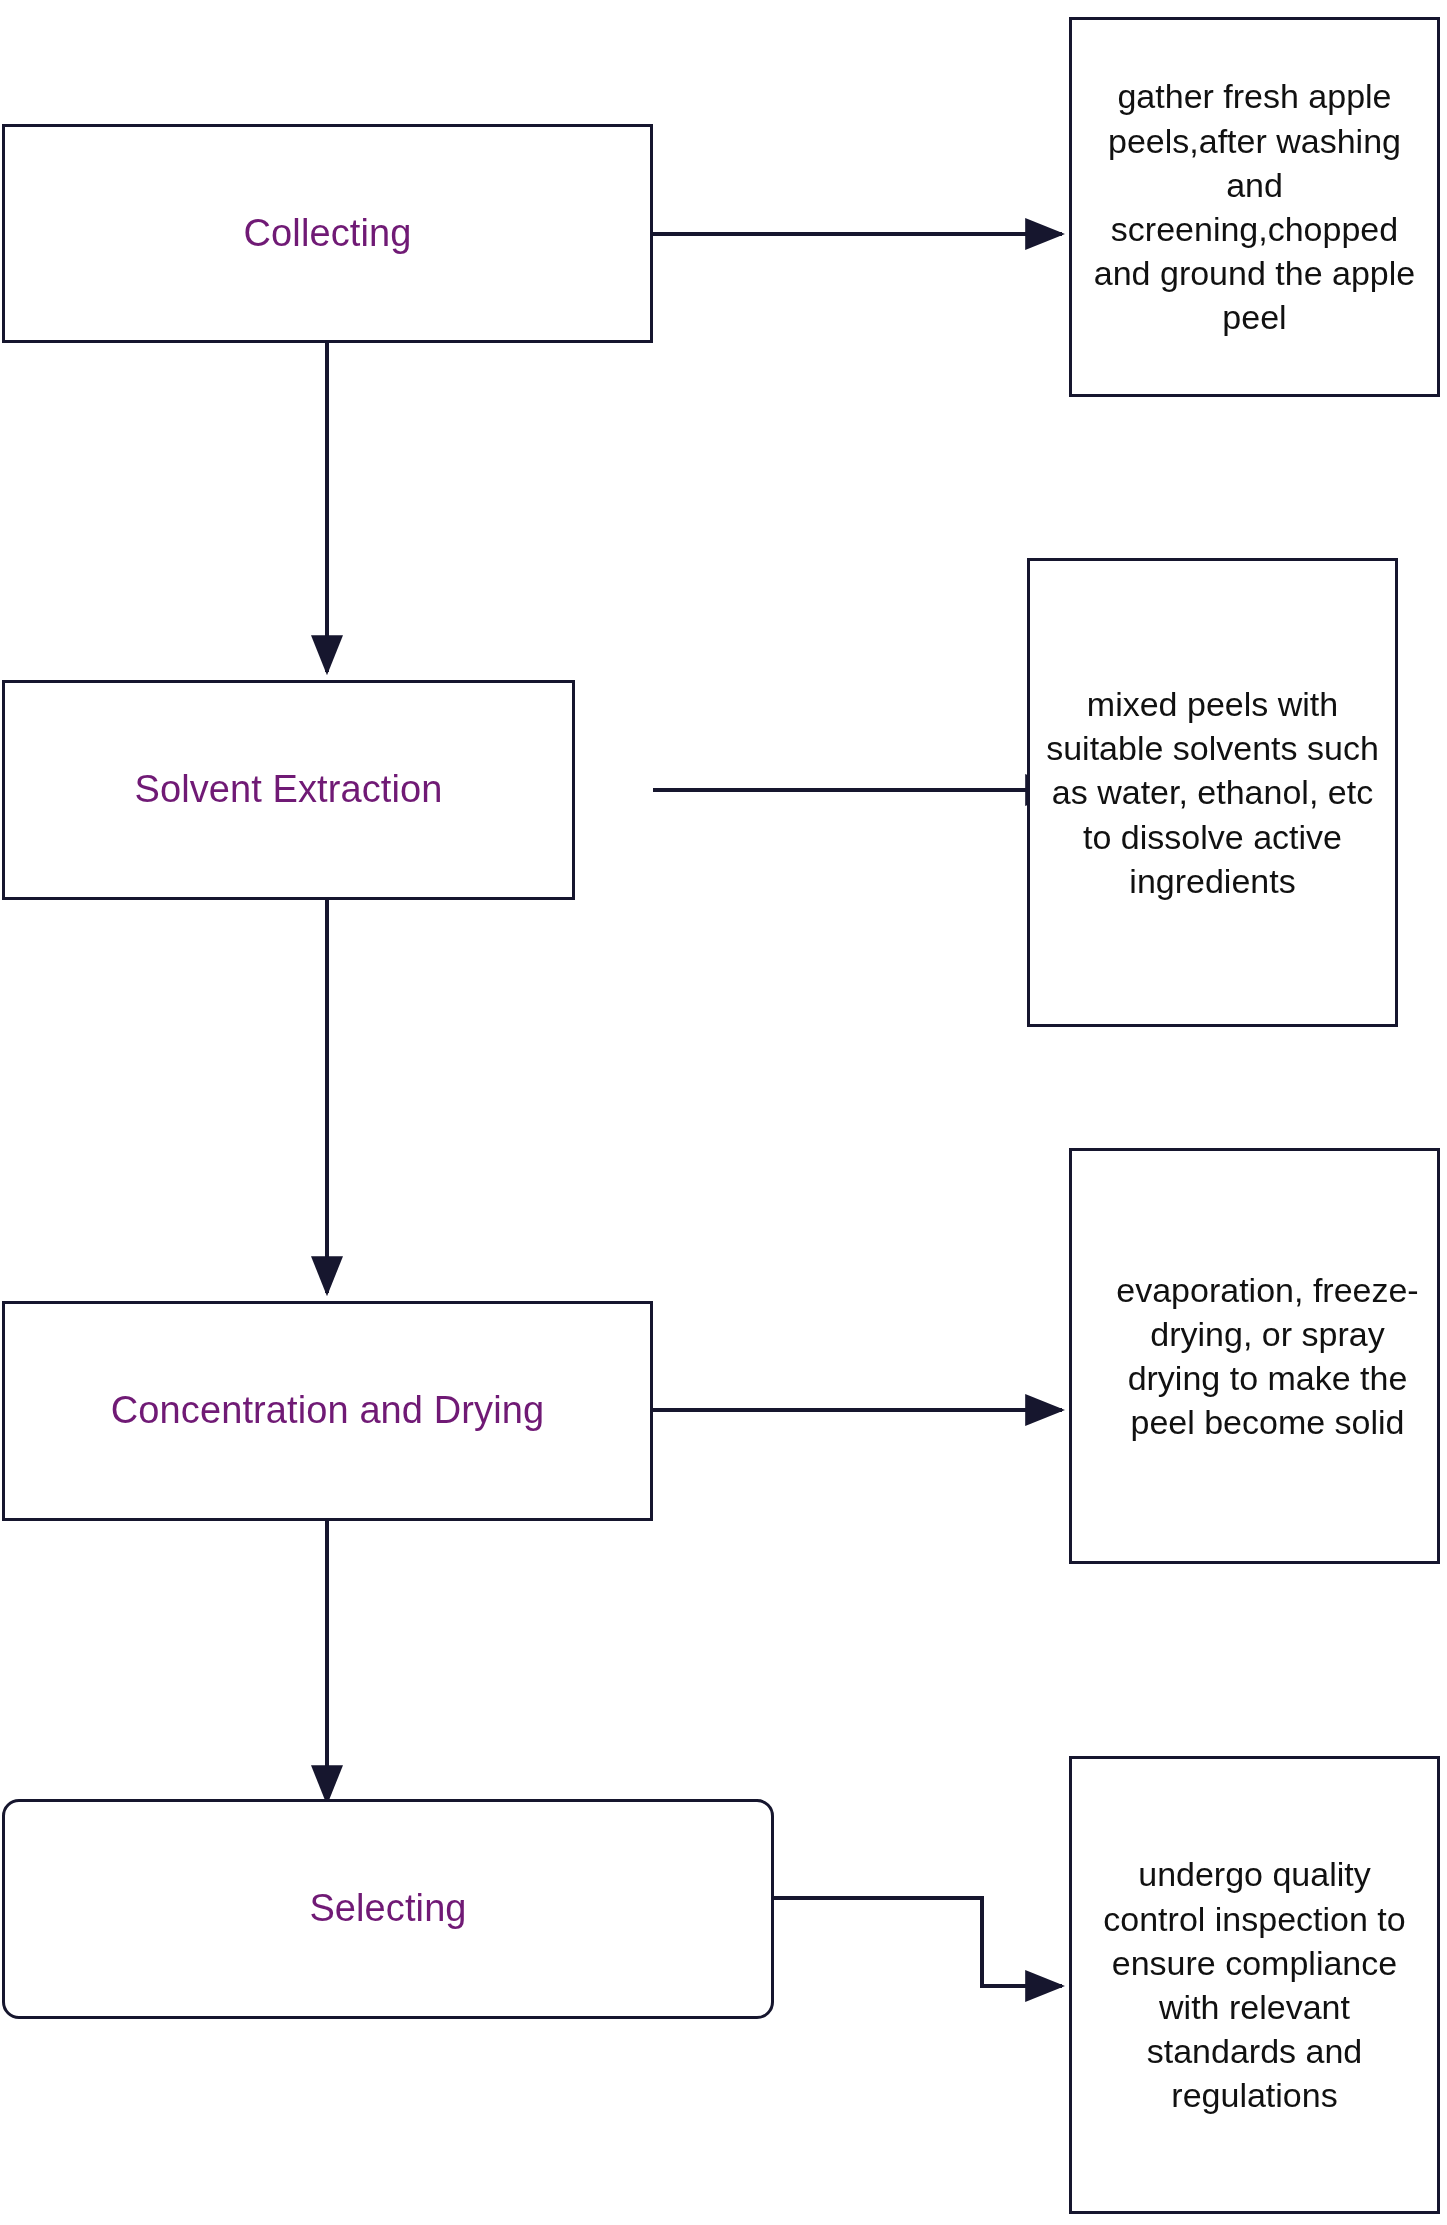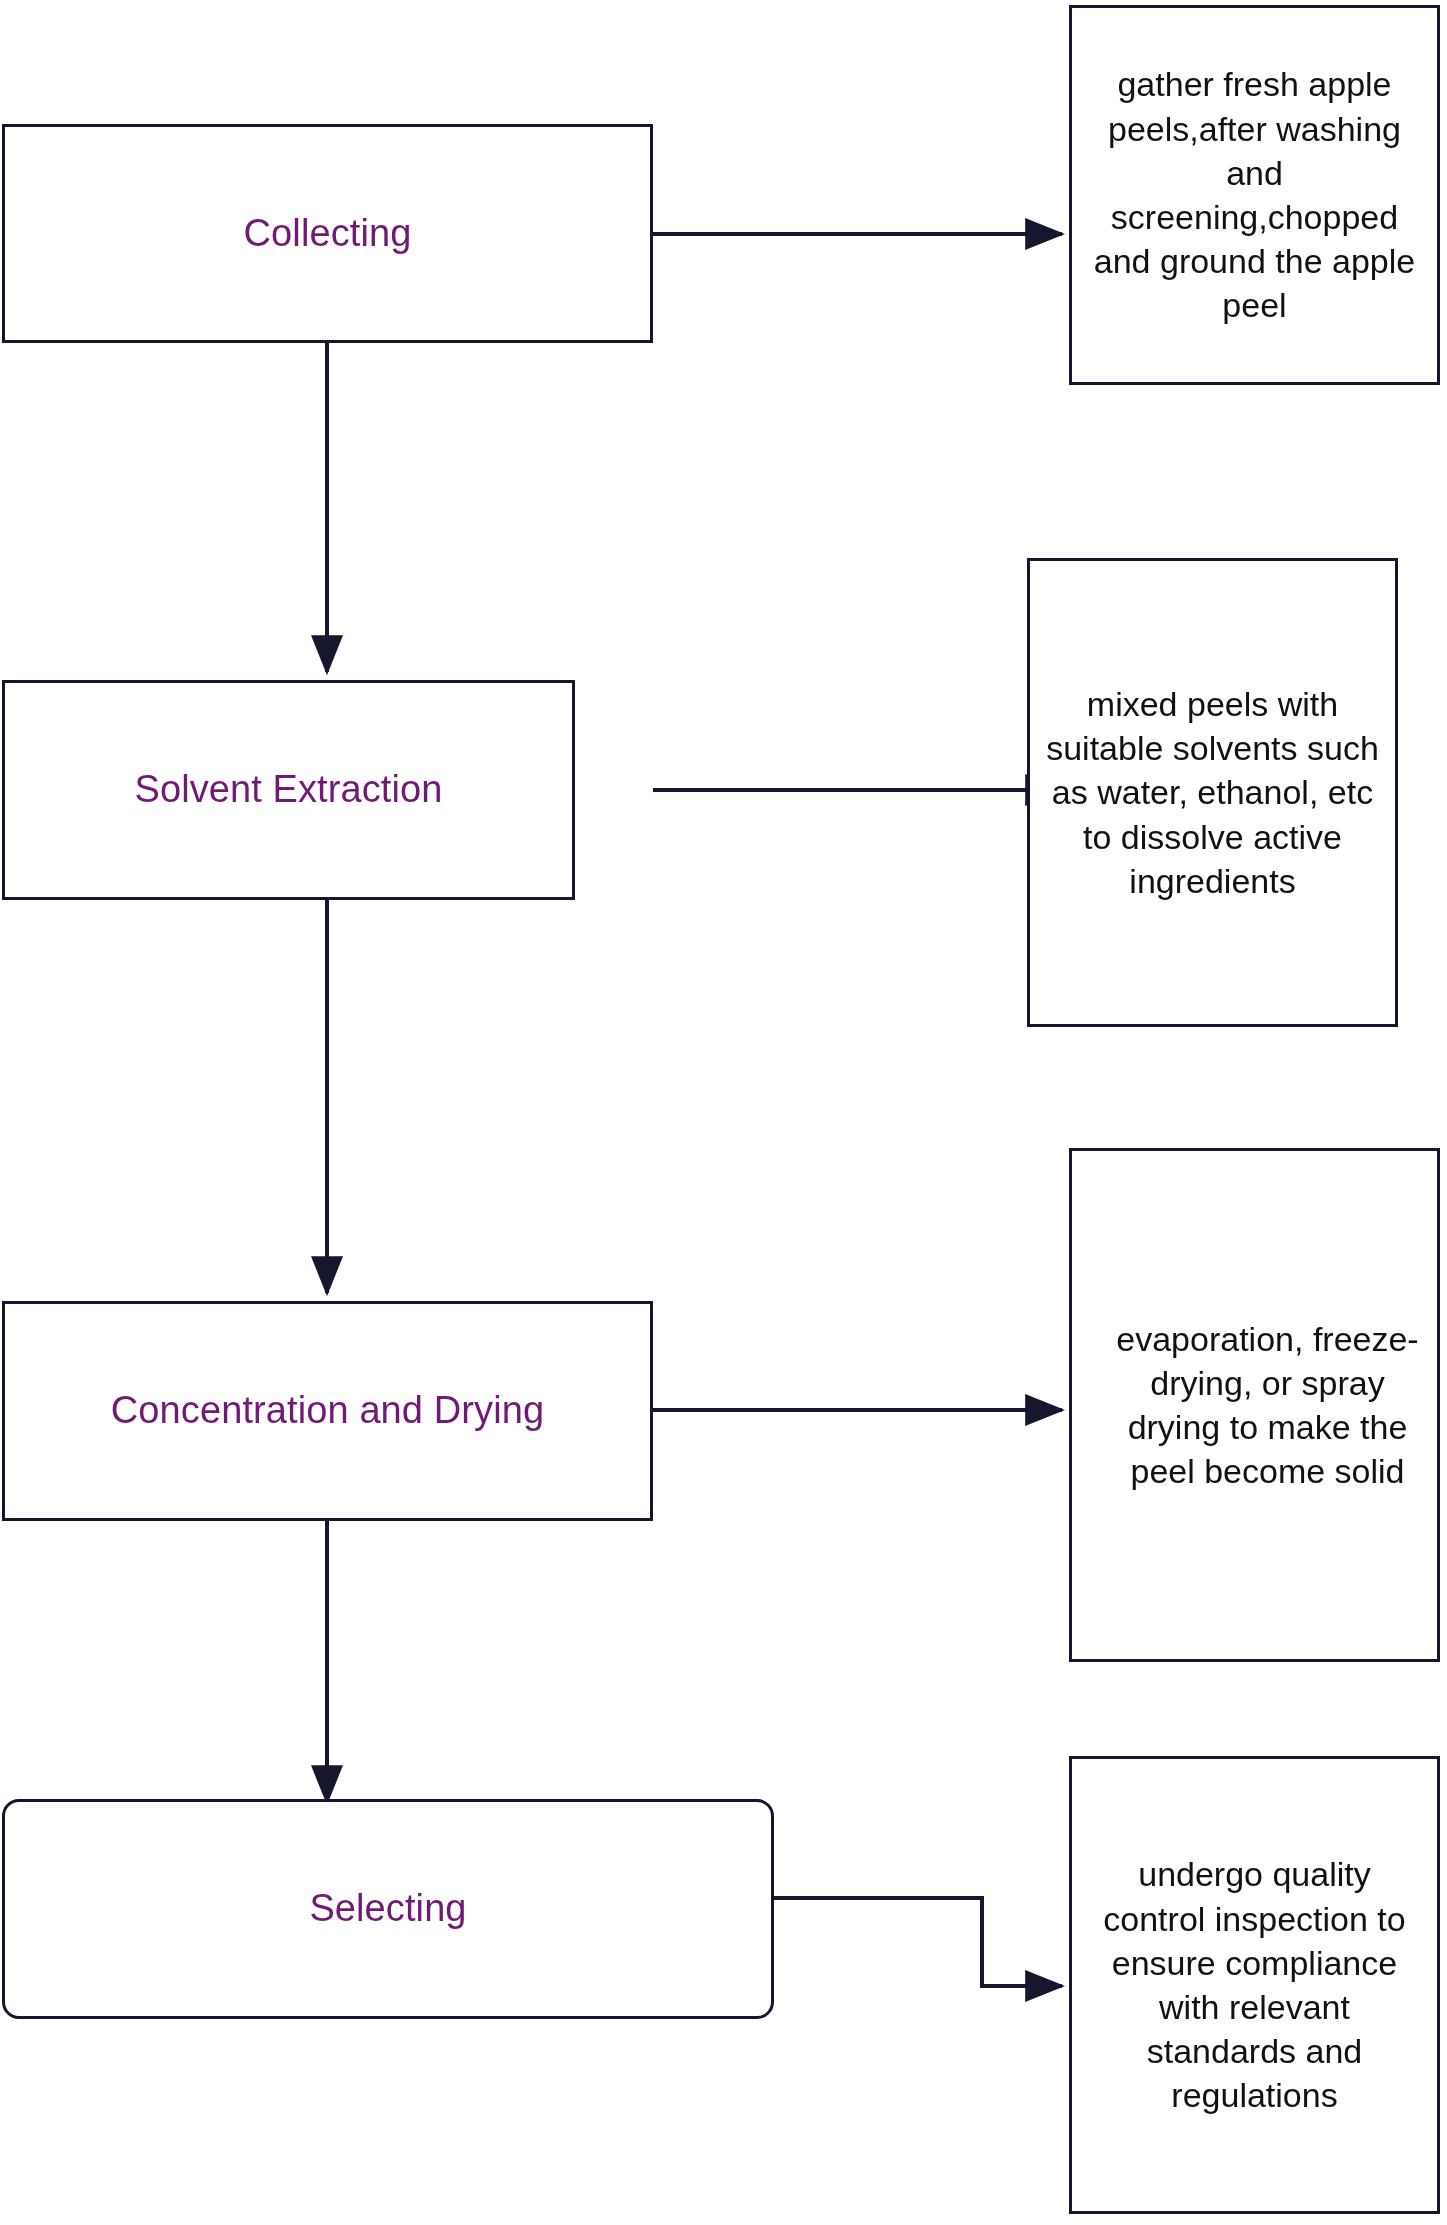--- a/index.html
+++ b/index.html
@@ -97,29 +97,29 @@
   </div>
 
   <div class="stage-box" style="left:2px; top:1301px; width:651px; height:220px;">
     <span class="stage-label">Concentration and Drying</span>
   </div>
 
   <div class="stage-box" style="left:2px; top:1799px; width:772px; height:220px;border-radius:17px;">
     <span class="stage-label">Selecting</span>
   </div>
 
-  <div class="desc-box" style="left:1069px; top:5px; width:371px; height:380px;">
+  <div class="desc-box" style="left:1069px; top:17px; width:371px; height:380px;">
     <span class="desc-label">gather fresh apple peels,after washing and screening,chopped and ground the apple peel</span>
   </div>
 
   <div class="desc-box" style="left:1027px; top:558px; width:371px; height:469px;">
     <span class="desc-label">mixed peels with suitable solvents such as water, ethanol, etc to dissolve active ingredients</span>
   </div>
 
-  <div class="desc-box" style="left:1069px; top:1148px; width:371px; height:514px;padding-left:26px;">
+  <div class="desc-box" style="left:1069px; top:1148px; width:371px; height:416px;padding-left:26px;">
     <span class="desc-label">evaporation, freeze-drying, or spray drying to make the peel become solid</span>
   </div>
 
   <div class="desc-box" style="left:1069px; top:1756px; width:371px; height:458px;">
     <span class="desc-label">undergo quality control inspection to ensure compliance with relevant standards and regulations</span>
   </div>
 
 </div>
 
 </body></html>

